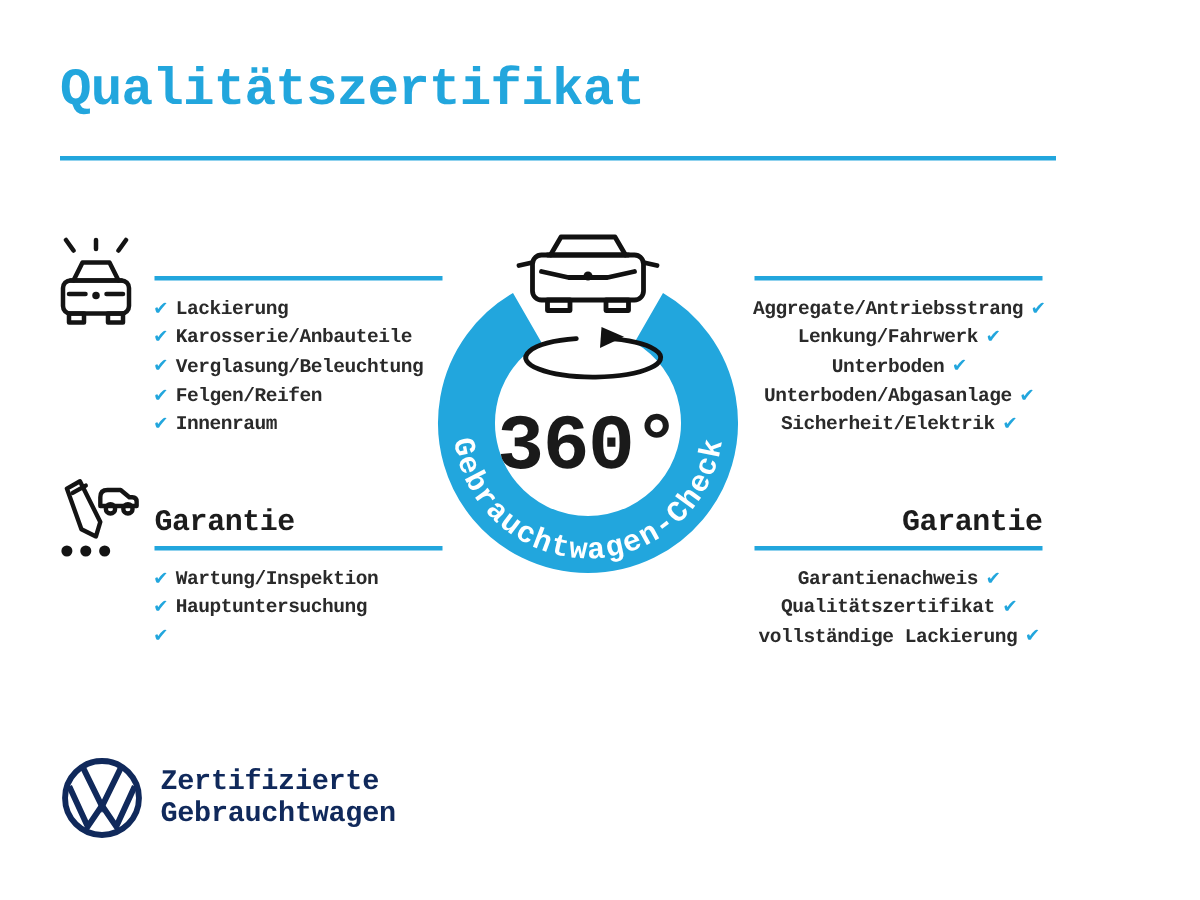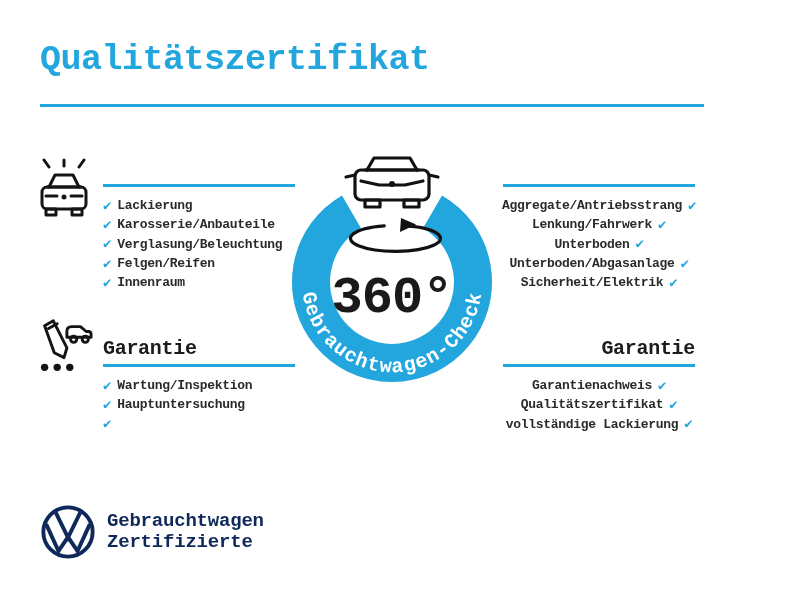--- a/index.html
+++ b/index.html
@@ -207,17 +207,17 @@
     <circle cx="122" cy="44" r="3" fill="#111111"></circle>
     <polygon points="131,78 146,84.5 130,92" fill="#111111"></polygon>
   </svg>
 
   <svg class="footer-logo" width="56" height="56" viewBox="0 0 100 100" fill="none" stroke="#10295b" stroke-width="7" stroke-linejoin="miter">
     <circle cx="50" cy="50" r="44"></circle>
     <path d="M28 15 L50 60 L72 15"></path>
     <path d="M11 36 L33 84 L50 59 L67 84 L89 36"></path>
   </svg>
   <div class="footer-text">
+    <div>Zertifizierte</div>
     <div>Gebrauchtwagen</div>
-    <div>Zertifizierte</div>
   </div>
 
 </div>
 
 </body></html>

